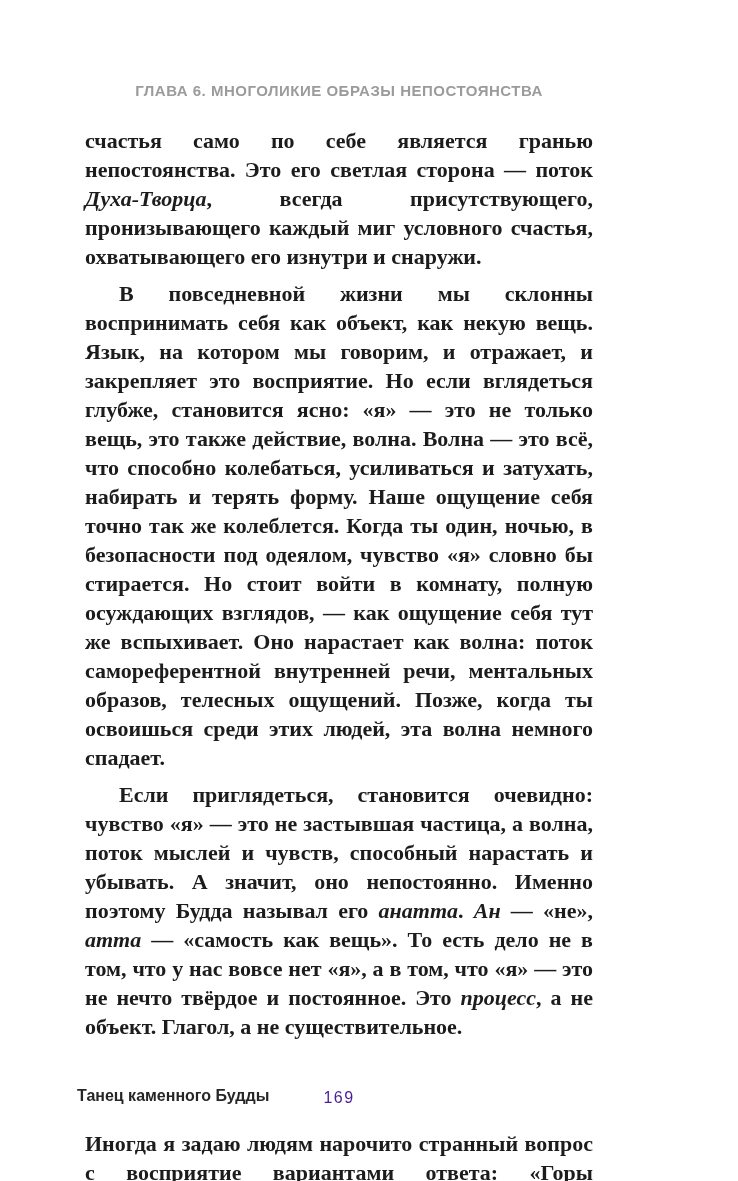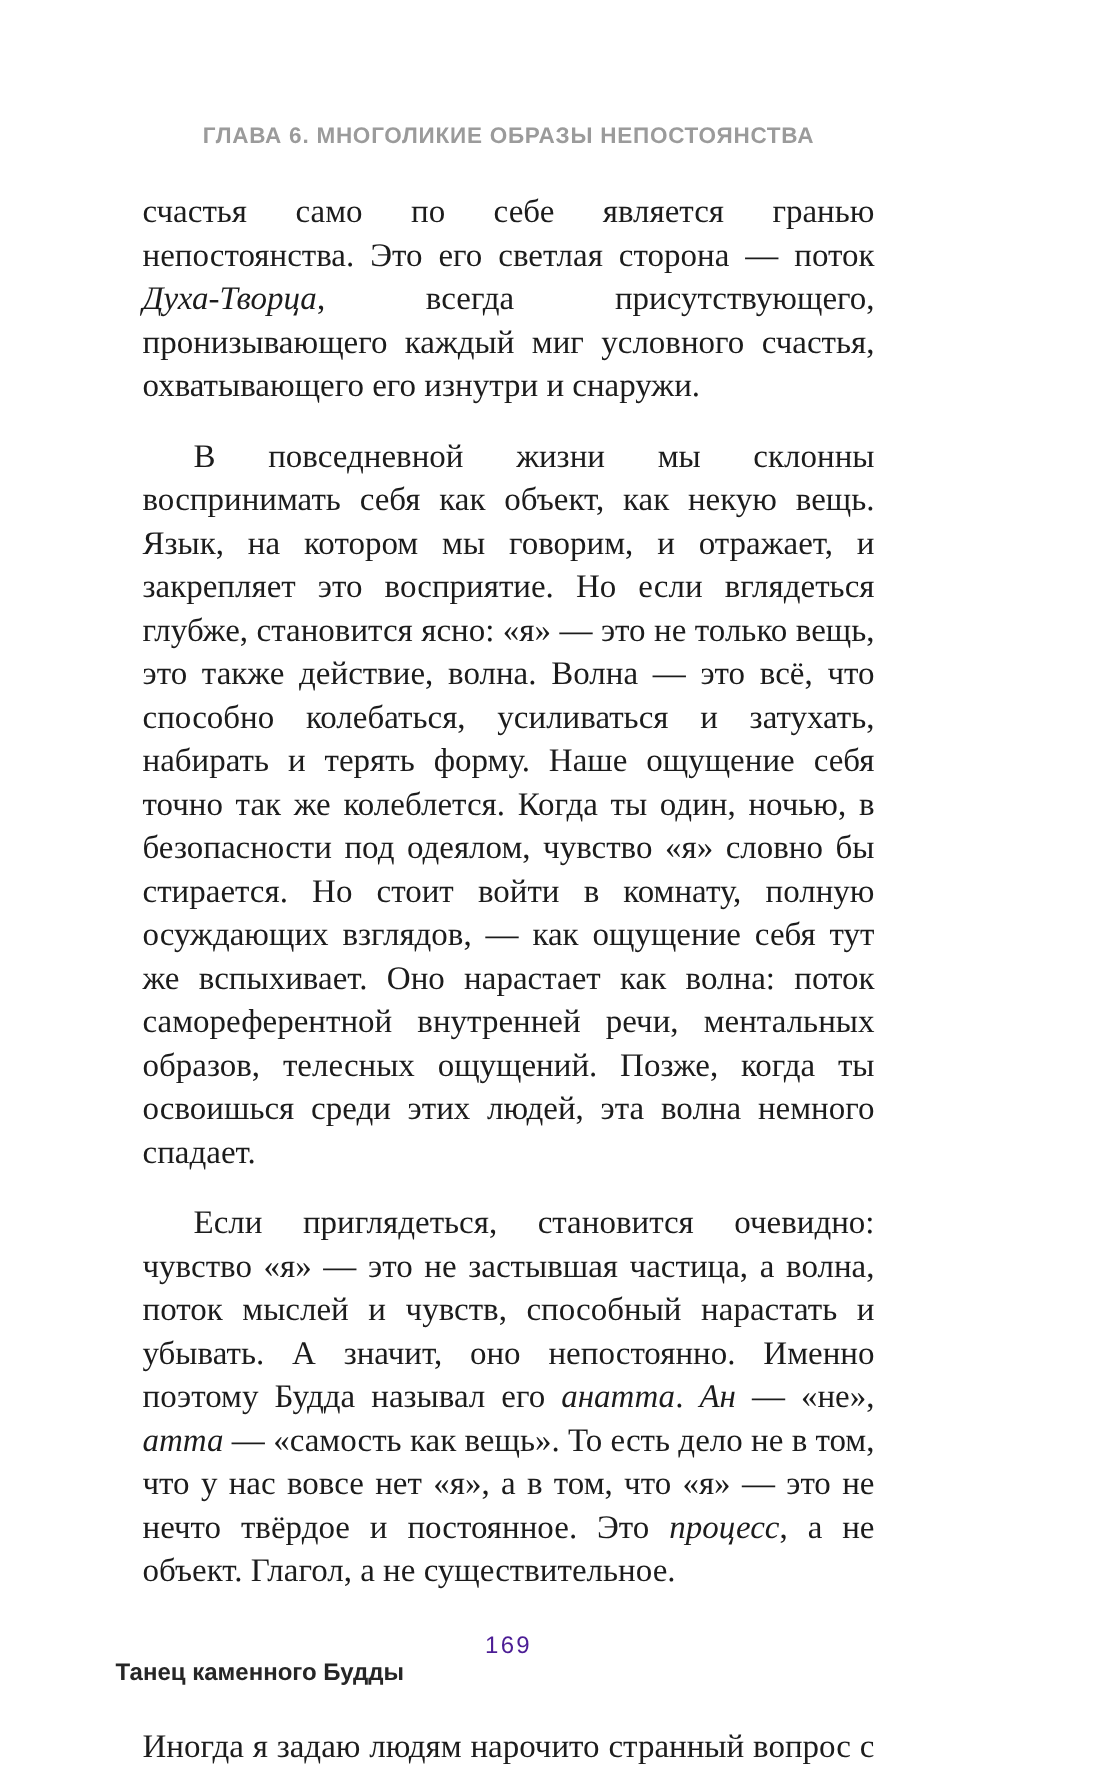--- a/index.html
+++ b/index.html
@@ -27,22 +27,23 @@
     margin: 0 0 27px 0;
   }
   .body-text {
     font-family: "Liberation Serif", "DejaVu Serif", serif;
     font-size: 22px;
     line-height: 29px;
     color: #1c1c1c;
     text-align: justify;
   }
   .body-text p {
-    margin: 18px;
+    margin: 8px;
     hyphens: auto;
+    font-weight: bold;
     -webkit-hyphens: auto;
   }
   .body-text p.indent {
     text-indent: 34px;
   }
   .body-text .italic {
     font-style: italic;
   }
   .section-heading {
     font-family: "Liberation Sans", sans-serif;

